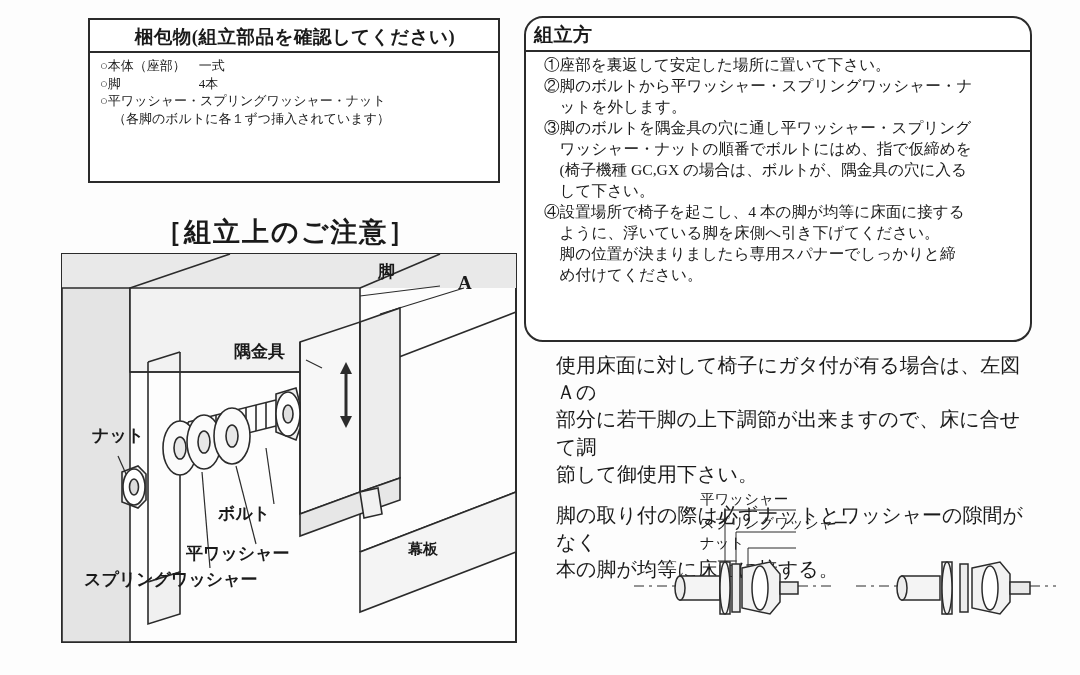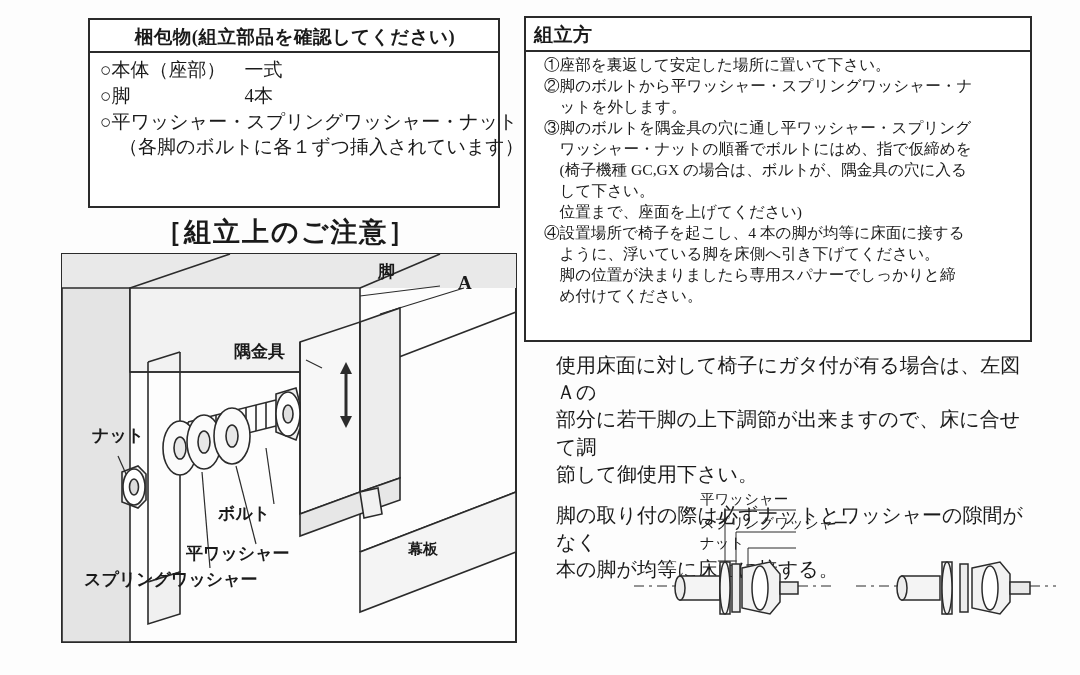--- a/index.html
+++ b/index.html
@@ -43,38 +43,39 @@
   .li {
     display: block;
     white-space: pre;
   }
 
   
   #parts-box {
     left: 88px;
     top: 18px;
     width: 412px;
-    height: 190px;
+    height: 165px;
   }
   #parts-box .box-title {
     text-align: center;
     border-bottom: 2px solid #2b2b2b;
     font-size: 18.5px;
   }
   #parts-box .box-body .li {
-    font-size: 19px;
+    font-size: 13px;
     line-height: 1.36;
   }
 
   
   #steps-box {
     left: 524px;
     top: 16px;
     width: 508px;
     height: 326px;
+    border-radius: 19px;
   }
   #steps-box .box-title {
     font-size: 19px;
     padding-left: 8px;
   }
   #steps-box .box-body {
     padding: 3px 8px 4px 18px;
   }
   #steps-box .li {
     font-size: 15.6px;
@@ -156,21 +157,20 @@
   <div class="box" id="steps-box">
     <div class="box-title">組立方</div>
     <div class="box-body">
       <span class="li">①座部を裏返して安定した場所に置いて下さい。</span>
       <span class="li">②脚のボルトから平ワッシャー・スプリングワッシャー・ナ</span>
       <span class="li">　ットを外します。</span>
       <span class="li">③脚のボルトを隅金具の穴に通し平ワッシャー・スプリング</span>
       <span class="li">　ワッシャー・ナットの順番でボルトにはめ、指で仮締めを</span>
       <span class="li">　(椅子機種 GC,GX の場合は、ボルトが、隅金具の穴に入る</span>
       <span class="li">　して下さい。</span>
-      <span class="li">　位置まで、座面を上げてください)</span>
       <span class="li">④設置場所で椅子を起こし、4 本の脚が均等に床面に接する</span>
       <span class="li">　ように、浮いている脚を床側へ引き下げてください。</span>
       <span class="li">　脚の位置が決まりましたら専用スパナーでしっかりと締</span>
       <span class="li">　め付けてください。</span>
     </div>
   </div>
 
   <div id="notes">
     <p>使用床面に対して椅子にガタ付が有る場合は、左図Ａの
 部分に若干脚の上下調節が出来ますので、床に合せて調

